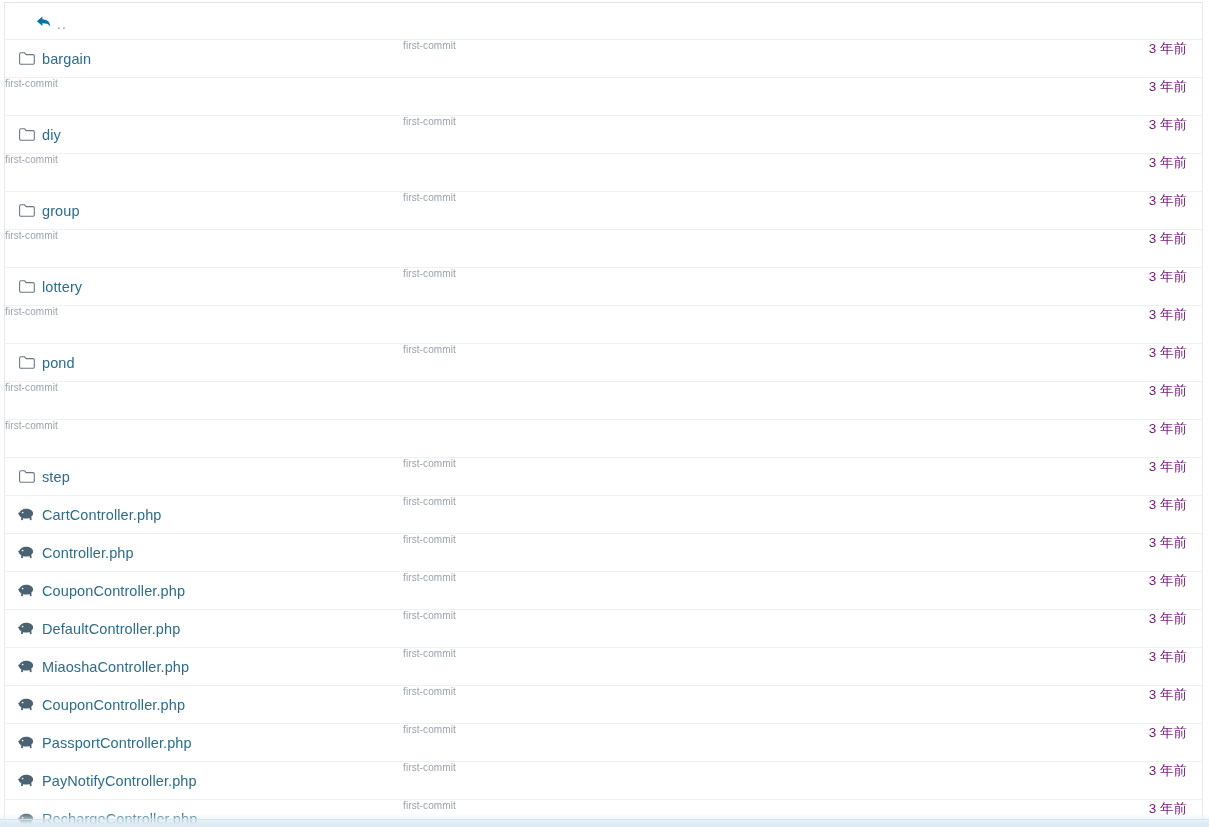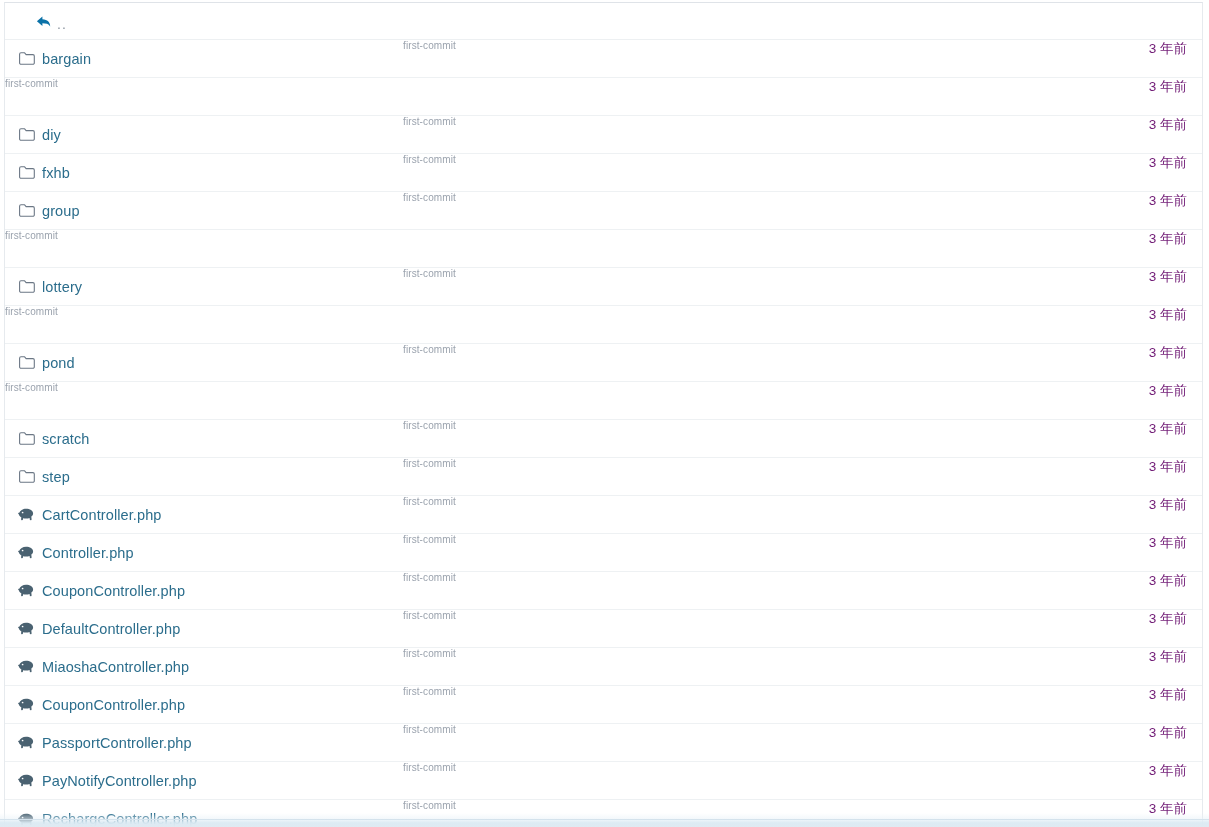--- a/index.html
+++ b/index.html
@@ -194,28 +194,20 @@
               <svg width="16" height="13" viewBox="0 0 16 13" xmlns="http://www.w3.org/2000/svg">
                 <path d="M0.6 2.2 A1.4 1.4 0 0 1 2.0 0.8 L5.6 0.8 L7.1 2.6 L13.9 2.6 A1.4 1.4 0 0 1 15.3 4.0 L15.3 10.9 A1.4 1.4 0 0 1 13.9 12.3 L2.0 12.3 A1.4 1.4 0 0 1 0.6 10.9 Z" fill="none" stroke="#6b7785" stroke-width="1.1" stroke-linejoin="round"></path>
               </svg>
             </span>
             <a class="entry-name" href="#">diy</a>
           </div>
           <div class="col-commit">first-commit</div>
           <div class="col-age">3 年前</div>
         </div>
         <div class="file-row">
-          <div class="col-name">
-            <span class="type-icon">
-              <svg width="16" height="13" viewBox="0 0 16 13" xmlns="http://www.w3.org/2000/svg">
-                <path d="M0.6 2.2 A1.4 1.4 0 0 1 2.0 0.8 L5.6 0.8 L7.1 2.6 L13.9 2.6 A1.4 1.4 0 0 1 15.3 4.0 L15.3 10.9 A1.4 1.4 0 0 1 13.9 12.3 L2.0 12.3 A1.4 1.4 0 0 1 0.6 10.9 Z" fill="none" stroke="#6b7785" stroke-width="1.1" stroke-linejoin="round"></path>
-              </svg>
-            </span>
-            <a class="entry-name" href="#">fxhb</a>
-          </div>
           <div class="col-commit">first-commit</div>
           <div class="col-age">3 年前</div>
         </div>
         <div class="file-row">
           <div class="col-name">
             <span class="type-icon">
               <svg width="16" height="13" viewBox="0 0 16 13" xmlns="http://www.w3.org/2000/svg">
                 <path d="M0.6 2.2 A1.4 1.4 0 0 1 2.0 0.8 L5.6 0.8 L7.1 2.6 L13.9 2.6 A1.4 1.4 0 0 1 15.3 4.0 L15.3 10.9 A1.4 1.4 0 0 1 13.9 12.3 L2.0 12.3 A1.4 1.4 0 0 1 0.6 10.9 Z" fill="none" stroke="#6b7785" stroke-width="1.1" stroke-linejoin="round"></path>
               </svg>
             </span>
@@ -254,28 +246,20 @@
             <a class="entry-name" href="#">pond</a>
           </div>
           <div class="col-commit">first-commit</div>
           <div class="col-age">3 年前</div>
         </div>
         <div class="file-row">
           <div class="col-commit">first-commit</div>
           <div class="col-age">3 年前</div>
         </div>
         <div class="file-row">
-          <div class="col-name">
-            <span class="type-icon">
-              <svg width="16" height="13" viewBox="0 0 16 13" xmlns="http://www.w3.org/2000/svg">
-                <path d="M0.6 2.2 A1.4 1.4 0 0 1 2.0 0.8 L5.6 0.8 L7.1 2.6 L13.9 2.6 A1.4 1.4 0 0 1 15.3 4.0 L15.3 10.9 A1.4 1.4 0 0 1 13.9 12.3 L2.0 12.3 A1.4 1.4 0 0 1 0.6 10.9 Z" fill="none" stroke="#6b7785" stroke-width="1.1" stroke-linejoin="round"></path>
-              </svg>
-            </span>
-            <a class="entry-name" href="#">scratch</a>
-          </div>
           <div class="col-commit">first-commit</div>
           <div class="col-age">3 年前</div>
         </div>
         <div class="file-row">
           <div class="col-name">
             <span class="type-icon">
               <svg width="16" height="13" viewBox="0 0 16 13" xmlns="http://www.w3.org/2000/svg">
                 <path d="M0.6 2.2 A1.4 1.4 0 0 1 2.0 0.8 L5.6 0.8 L7.1 2.6 L13.9 2.6 A1.4 1.4 0 0 1 15.3 4.0 L15.3 10.9 A1.4 1.4 0 0 1 13.9 12.3 L2.0 12.3 A1.4 1.4 0 0 1 0.6 10.9 Z" fill="none" stroke="#6b7785" stroke-width="1.1" stroke-linejoin="round"></path>
               </svg>
             </span>

